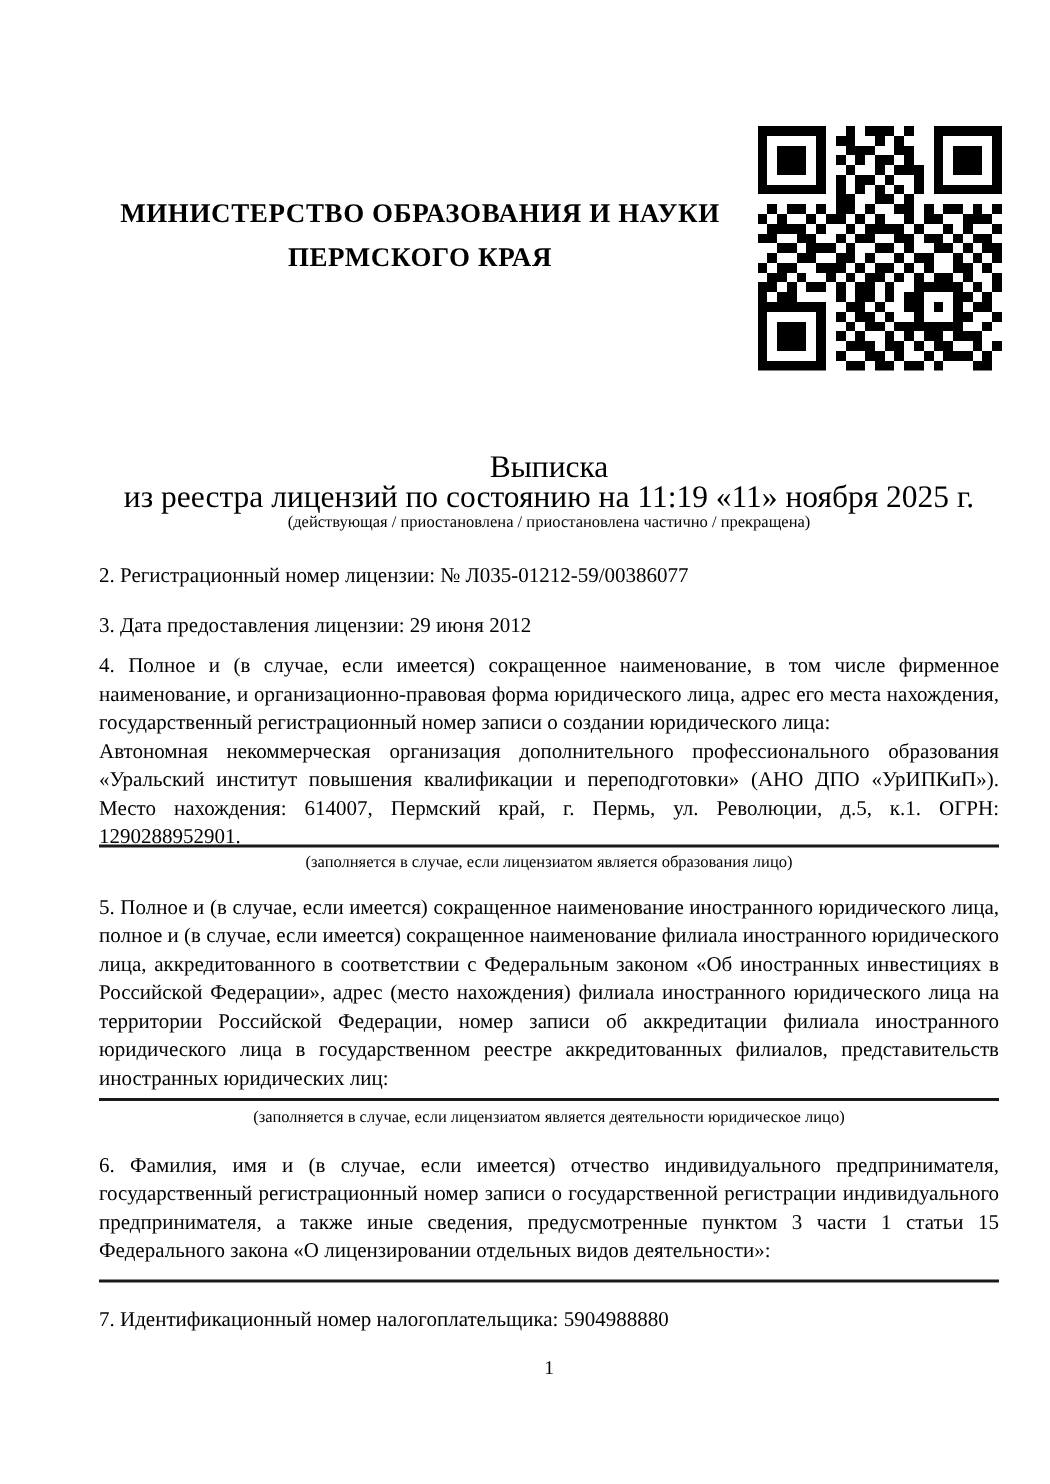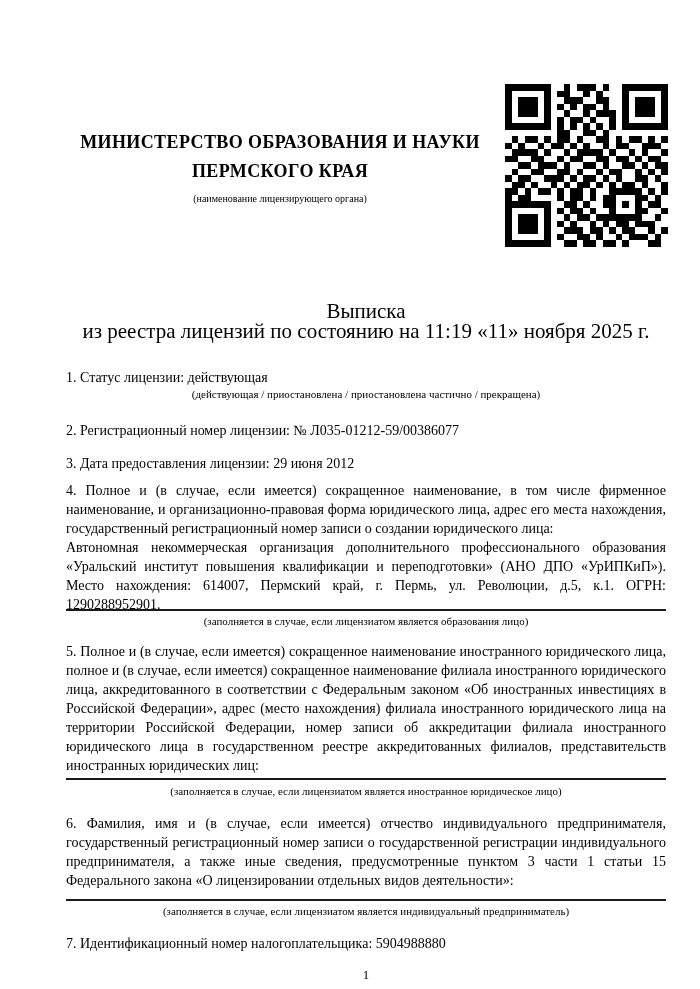--- a/index.html
+++ b/index.html
@@ -80,21 +80,20 @@
   }
 </style>
 </head>
 <body>
 
 <div class="page">
 
   <div class="ministry">
     <div class="ministry-name">МИНИСТЕРСТВО ОБРАЗОВАНИЯ И НАУКИ</div>
     <div class="ministry-name">ПЕРМСКОГО КРАЯ</div>
-    <div class="ministry-caption">(наименование лицензирующего органа)</div>
   </div>
 
   <div class="qr">
     <svg id="qr-svg" viewBox="0 0 25 25" shape-rendering="crispEdges">
         <rect x="0" y="0" width="1" height="1"></rect>
         <rect x="1" y="0" width="1" height="1"></rect>
         <rect x="2" y="0" width="1" height="1"></rect>
         <rect x="3" y="0" width="1" height="1"></rect>
         <rect x="4" y="0" width="1" height="1"></rect>
         <rect x="5" y="0" width="1" height="1"></rect>
@@ -431,40 +430,38 @@
         <rect x="18" y="24" width="1" height="1"></rect>
         <rect x="22" y="24" width="1" height="1"></rect>
         <rect x="23" y="24" width="1" height="1"></rect>
       </svg>
   </div>
 
   <div class="content">
     <div class="doc-title">Выписка</div>
     <div class="doc-subtitle">из реестра лицензий по состоянию на 11:19 «11» ноября 2025 г.</div>
 
-    <div class="sec1">1. Статус лицензии: действующая</div>
     <div class="cap">(действующая / приостановлена / приостановлена частично / прекращена)</div>
 
     <div class="sec2">2. Регистрационный номер лицензии: № Л035-01212-59/00386077</div>
 
     <div class="sec3">3. Дата предоставления лицензии: 29 июня 2012</div>
 
     <div class="para4">
       <div class="just">4. Полное и (в случае, если имеется) сокращенное наименование, в том числе фирменное наименование, и организационно-правовая форма юридического лица, адрес его места нахождения, государственный регистрационный номер записи о создании юридического лица:</div>
       <div class="just">Автономная некоммерческая организация дополнительного профессионального образования «Уральский институт повышения квалификации и переподготовки» (АНО ДПО «УрИПКиП»). Место нахождения: 614007, Пермский край, г. Пермь, ул. Революции, д.5, к.1. ОГРН: 1290288952901.</div>
     </div>
     <hr class="rule rule4">
     <div class="cap cap4">(заполняется в случае, если лицензиатом является образования лицо)</div>
 
     <div class="para5 just">5. Полное и (в случае, если имеется) сокращенное наименование иностранного юридического лица, полное и (в случае, если имеется) сокращенное наименование филиала иностранного юридического лица, аккредитованного в соответствии с Федеральным законом «Об иностранных инвестициях в Российской Федерации», адрес (место нахождения) филиала иностранного юридического лица на территории Российской Федерации, номер записи об аккредитации филиала иностранного юридического лица в государственном реестре аккредитованных филиалов, представительств иностранных юридических лиц:</div>
     <hr class="rule rule5">
-    <div class="cap cap5">(заполняется в случае, если лицензиатом является иностранное юридическое лицо)</div>
+    <div class="cap cap5">(заполняется в случае, если лицензиатом является деятельности юридическое лицо)</div>
 
     <div class="para6 just">6. Фамилия, имя и (в случае, если имеется) отчество индивидуального предпринимателя, государственный регистрационный номер записи о государственной регистрации индивидуального предпринимателя, а также иные сведения, предусмотренные пунктом 3 части 1 статьи 15 Федерального закона «О лицензировании отдельных видов деятельности»:</div>
     <hr class="rule rule6">
-    <div class="cap cap6">(заполняется в случае, если лицензиатом является индивидуальный предприниматель)</div>
 
     <div class="sec7">7. Идентификационный номер налогоплательщика: 5904988880</div>
 
     <div class="page-number">1</div>
   </div>
 
 </div>
 
 </body></html>

